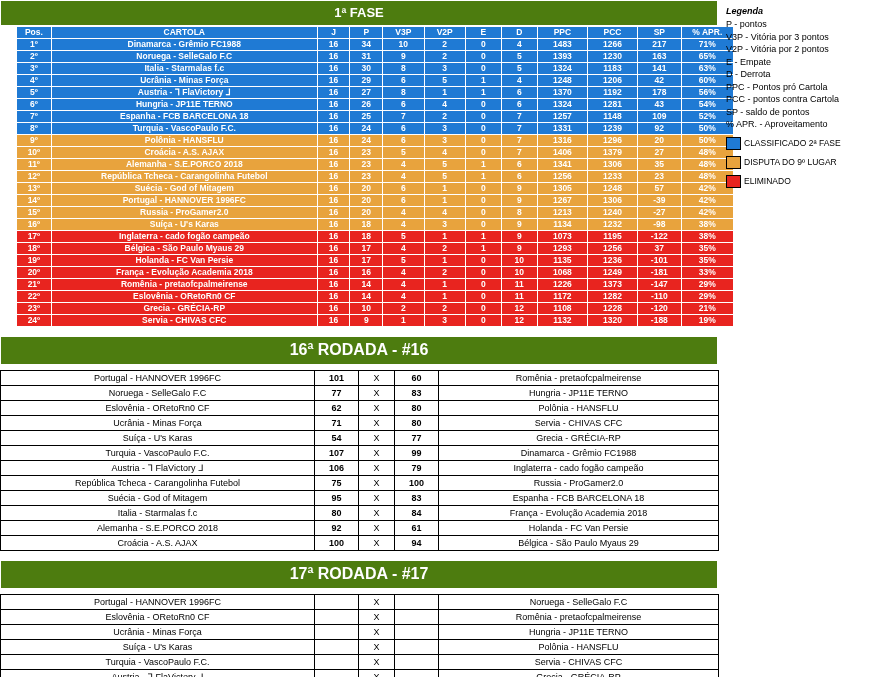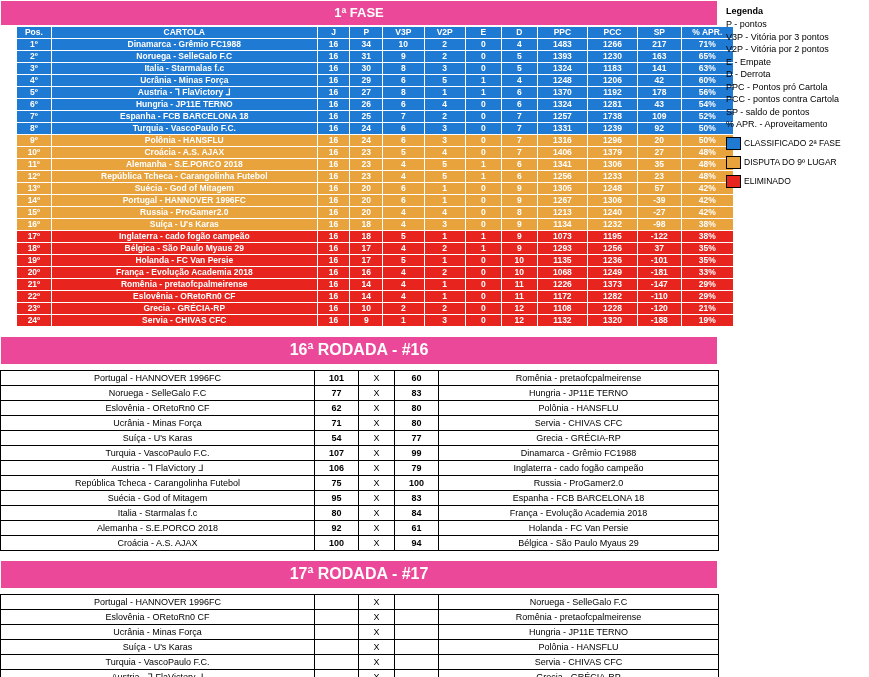--- a/index.html
+++ b/index.html
@@ -2,21 +2,21 @@
 <html><head>
 <meta charset="utf-8">
 <style>
   html,body{margin:0;padding:0;background:#ffffff;}
   body{width:869px;height:677px;font-family:"Liberation Sans",sans-serif;font-size:9px;color:#000;overflow:hidden;}
   .page{position:relative;width:869px;height:677px;}
 
   
   .left{position:absolute;left:0;top:0;width:718px;}
 
-  .banner{background:#ec4899;color:#ffffff;font-weight:bold;font-size:13px;text-align:center;padding:4px 0 5px 0;border:1px solid #ffffff;}
+  .banner{background:#4d7c0f;color:#ffffff;font-weight:bold;font-size:13px;text-align:center;padding:4px 0 5px 0;border:1px solid #ffffff;}
   .banner.small{font-size:16px;}
 
   table.grid{border-collapse:collapse;width:100%;table-layout:fixed;margin-left:16px;}
   table.grid td, table.grid th{border:1px solid #ffffff;padding:0;height:11px;line-height:11px;font-size:8.5px;text-align:center;color:#ffffff;}
 
   .hdr td{background:#1f7ad4;color:#ffffff;font-weight:bold;font-size:8.5px;}
 
   .row td{font-weight:bold;}
   .row.blue td{background:#1f7ad4;}
   .row.gold td{background:#e8a33d;}
@@ -32,21 +32,21 @@
   td.homeName,td.awayName{text-align:center;}
   td.hs{color:#00a000;font-weight:bold;border-left:1px solid #00a000;}
   td.as{color:#cc0000;font-weight:bold;}
   td.x{font-weight:normal;}
   .emptyscore{border-left:2px solid #00a000;}
 
   .spacer{height:9px;}
 
   
   .legend{position:absolute;left:726px;top:6px;width:140px;font-size:9px;color:#000;}
-  .legend .ltitle{font-weight:bold;margin-bottom:2px;}
+  .legend .ltitle{font-weight:bold;margin-bottom:2px;font-style:italic;}
   .legend .lline{line-height:12.5px;white-space:nowrap;}
   .legend .swatch{display:flex;align-items:center;margin-top:6px;}
   .legend .box{width:13px;height:11px;border:1px solid #000;margin-right:3px;flex:0 0 auto;}
   .box.blue{background:#1f7ad4;}
   .box.gold{background:#e8a33d;}
   .box.red{background:#e8241f;}
   .legend .swtext{font-size:8.5px;}
 </style>
 </head>
 <body>
@@ -176,21 +176,21 @@
           <tr class="row blue">
             <td class="pos">7º</td>
             <td class="team">Espanha - FCB BARCELONA 18</td>
             <td>16</td>
             <td>25</td>
             <td>7</td>
             <td>2</td>
             <td>0</td>
             <td>7</td>
             <td>1257</td>
-            <td>1738</td>
+            <td>1148</td>
             <td>109</td>
             <td>52%</td>
           </tr>
           <tr class="row blue">
             <td class="pos">8º</td>
             <td class="team">Turquia - VascoPaulo F.C.</td>
             <td>16</td>
             <td>24</td>
             <td>6</td>
             <td>3</td>

